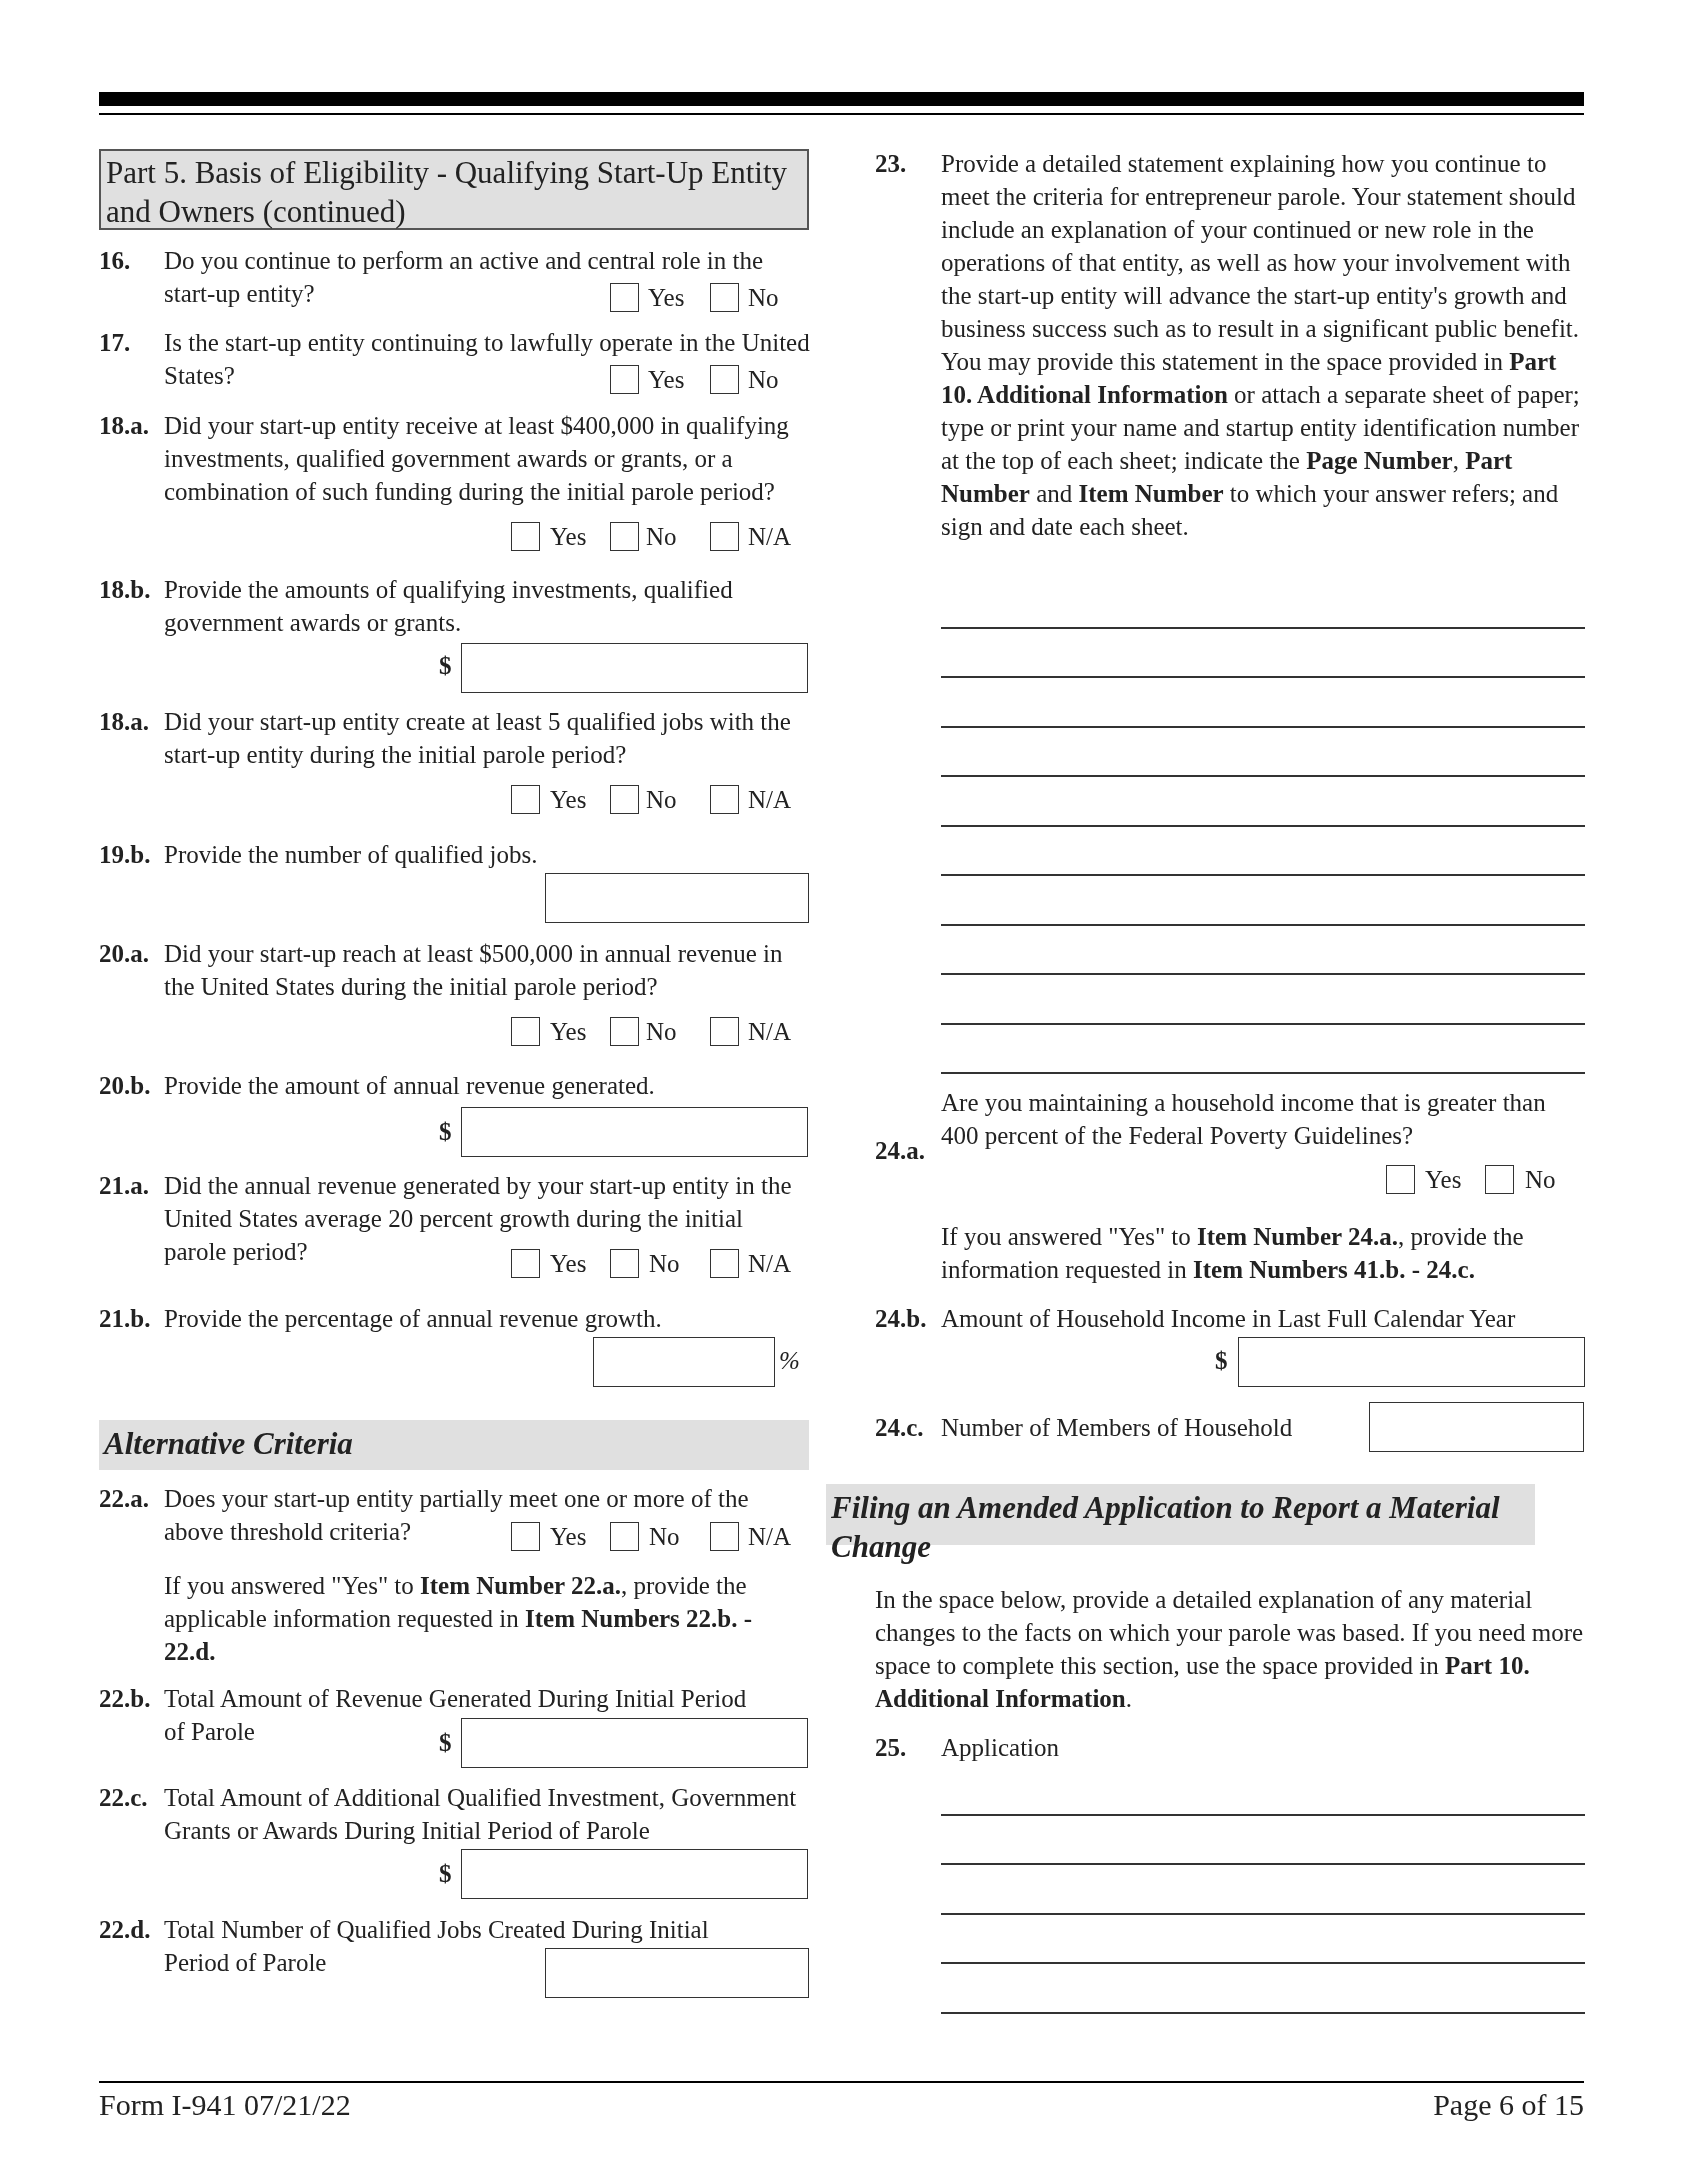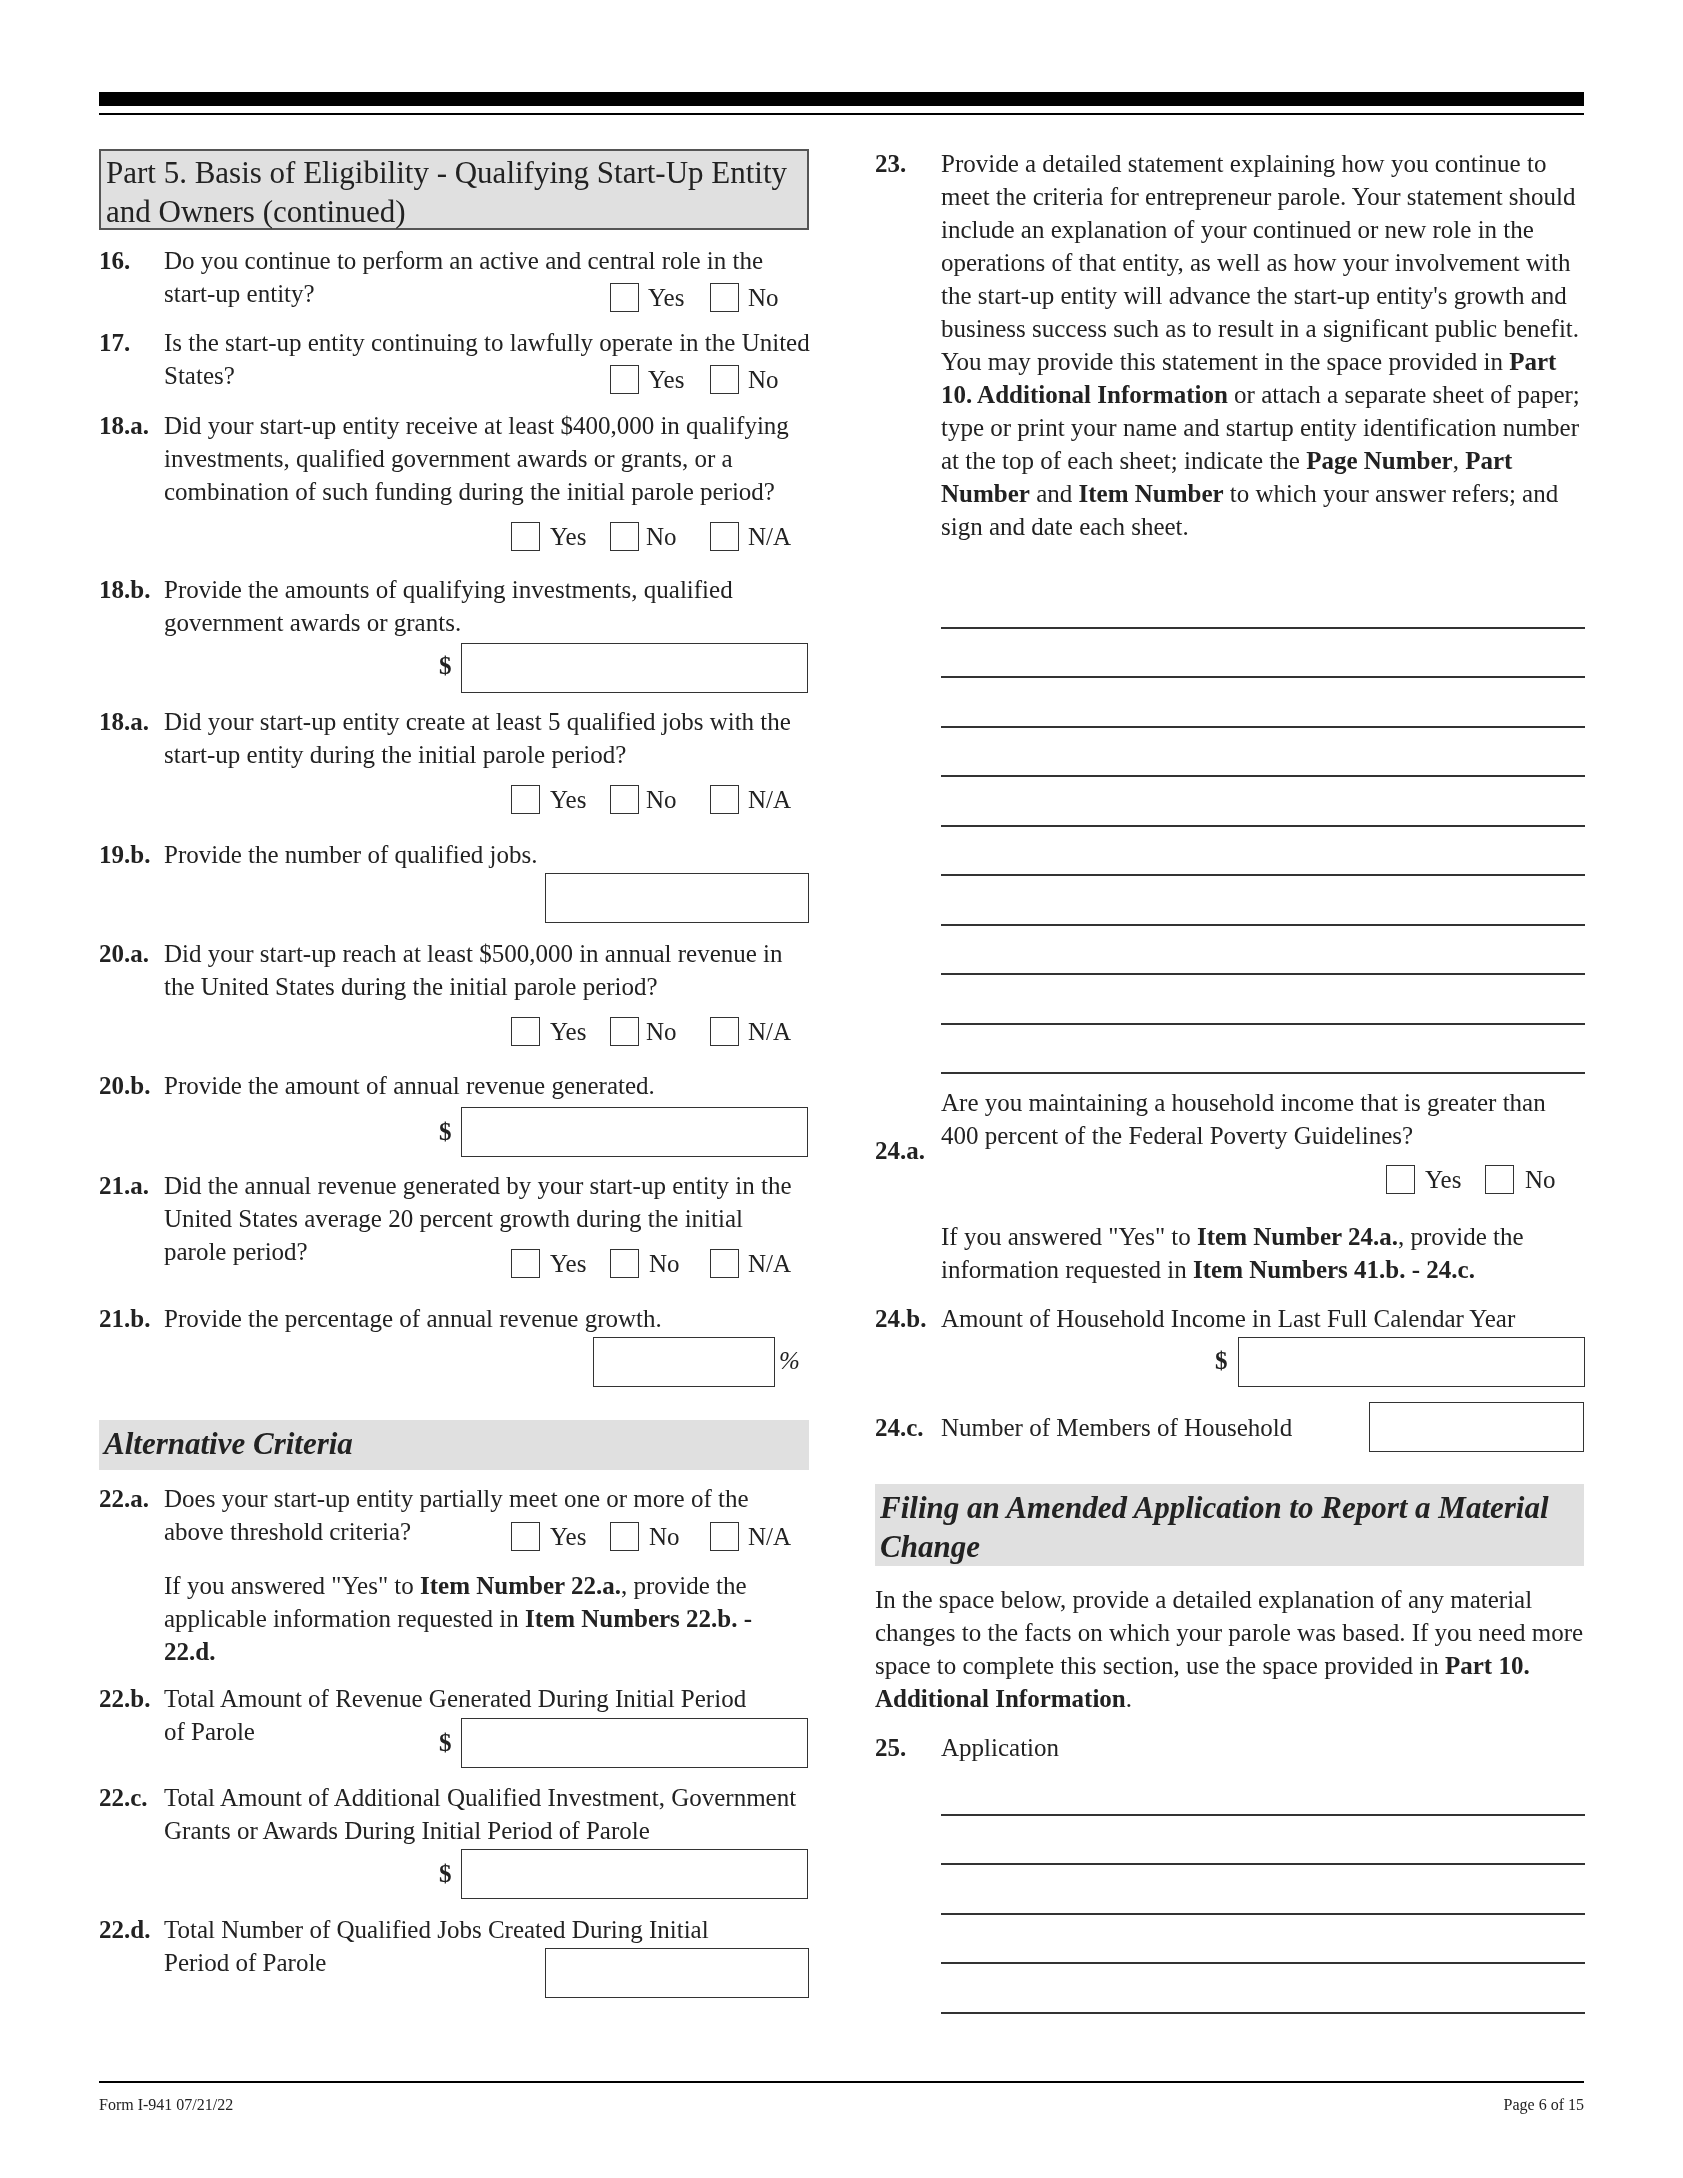--- a/index.html
+++ b/index.html
@@ -23,21 +23,21 @@
   }
   .num { position: absolute; font-weight: bold; }
   .q { position: absolute; width: 645px; }
   .q b { font-weight: bold; }
   .cb { position: absolute; width: 29px; height: 29px; border: 1.5px solid #333; background: #fff; }
   .cb-label { position: absolute; }
   .field { position: absolute; border: 1.5px solid #333; background: #fff; height: 50px; }
   .dollar { position: absolute; font-weight: bold; }
   .line { position: absolute; left: 941px; width: 644px; height: 1.5px; background: #333; }
   .footer-rule { left: 99px; top: 2081px; width: 1485px; height: 2px; background: #000; }
-  .footer { font-size: 16px; }
+  .footer { font-size: 30px; }
 </style>
 </head>
 <body>
 
 <div class="abs rule-thick"></div>
 <div class="abs rule-thin"></div>
 
 <div class="abs part-header">
   <b>Part 5.  Basis of Eligibility - Qualifying Start-Up Entity and Owners</b><span> (continued)</span>
 </div>
@@ -168,21 +168,21 @@
 
 <div class="num" style="left:875px;top:1302px">24.b.</div>
 <div class="q" style="left:941px;top:1302px;width:653px">Amount of Household Income in Last Full Calendar Year</div>
 <div class="dollar" style="left:1215px;top:1344px">$</div>
 <div class="field" style="left:1238px;top:1337px;width:347px"></div>
 
 <div class="num" style="left:875px;top:1411px">24.c.</div>
 <div class="q" style="left:941px;top:1411px;width:396px">Number of Members of Household</div>
 <div class="field" style="left:1369px;top:1402px;width:215px"></div>
 
-<div class="abs sec-header" style="left:875px;top:1484px;width:709px;height:82px">Filing an Amended Application to Report a Material Change</div>
+<div class="abs sec-header" style="left:826px;top:1484px;width:709px;height:61px">Filing an Amended Application to Report a Material Change</div>
 
 <div class="q" style="left:875px;top:1583px;width:709px">
   <span>In the space below, provide a detailed explanation of any material changes to the facts on which your parole was based.  If you need more space to complete this section, use the space provided in </span><b>Part 10. Additional Information</b><span>.</span>
 </div>
 
 <div class="num" style="left:875px;top:1731px">25.</div>
 <div class="q" style="left:941px;top:1731px">Application</div>
 <div class="line" style="top:1814px"></div>
 <div class="line" style="top:1863px"></div>
 <div class="line" style="top:1913px"></div>

